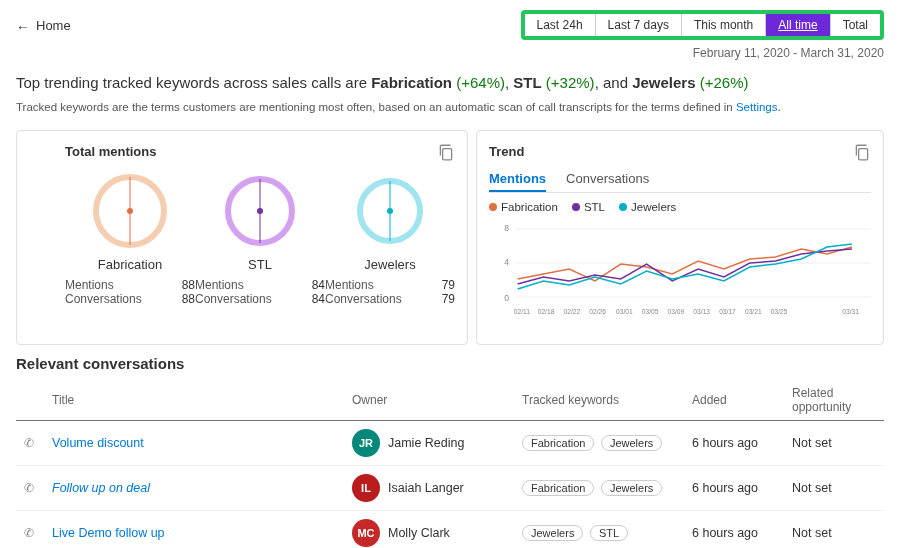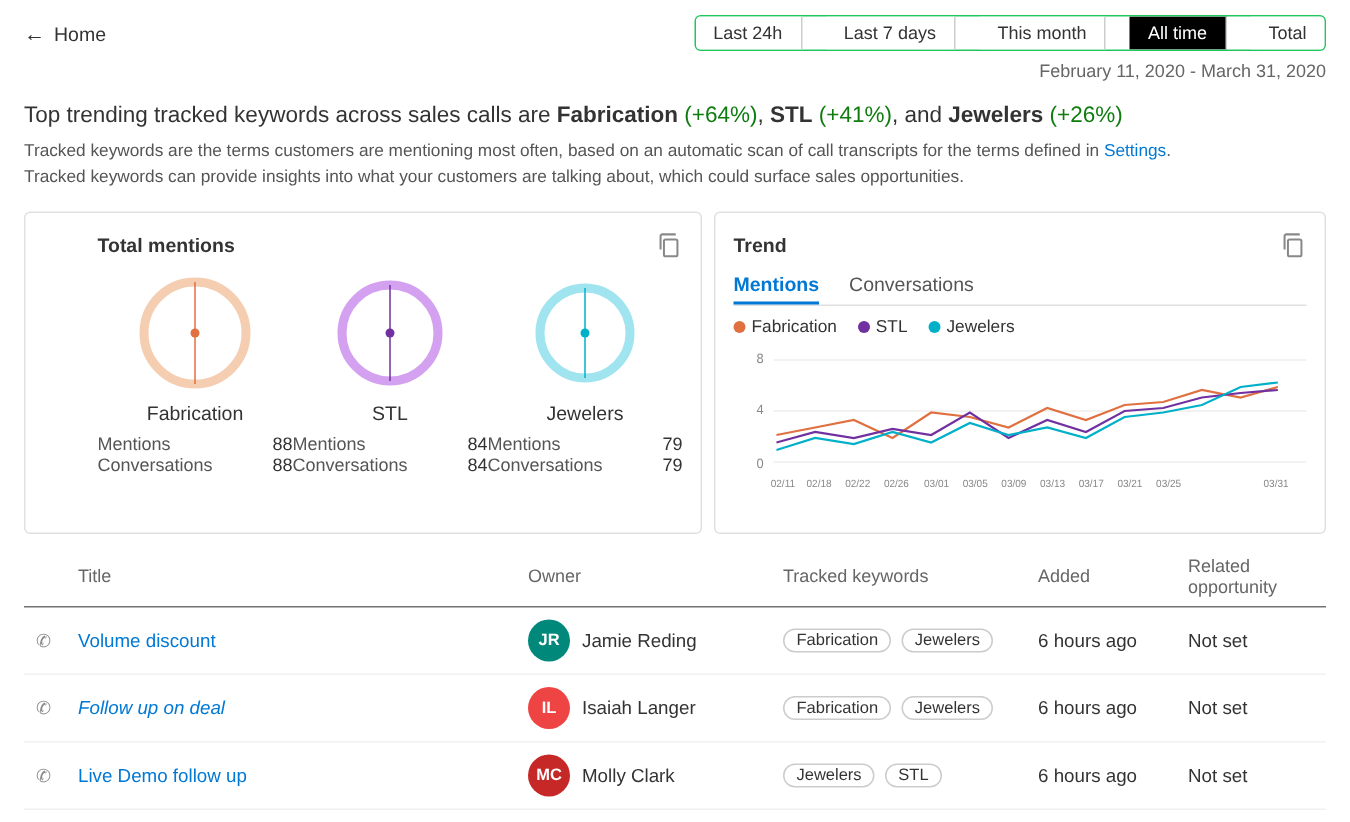--- a/index.html
+++ b/index.html
@@ -27,39 +27,40 @@
       color: #333;
       font-size: 13px;
       cursor: pointer;
       text-decoration: none;
     }
     .back-arrow {
       font-size: 14px;
     }
     .time-filters {
       display: flex;
-      gap: 16px;
-      border: 1px solid #22c55e;
+      gap: 0;
+      border: 4px solid #22c55e;
       border-radius: 4px;
       overflow: hidden;
       justify-content: flex-end;
     }
     .time-btn {
       padding: 4px 12px;
       font-size: 12px;
       border: none;
       border-right: 1px solid #ccc;
       background: #fff;
       cursor: pointer;
       color: #333;
     }
     .time-btn:last-child { border-right: none; }
     .time-btn.active {
-      background: #000000;
+      background: #6d28d9;
       color: #fff;
+      text-decoration: underline;
     }
 
     
     .date-range {
       text-align: right;
       font-size: 12px;
       color: #666;
       padding: 0 16px 8px;
     }
 
@@ -277,25 +278,24 @@
     <button class="time-btn">This month</button>
     <button class="time-btn active">All time</button>
     <button class="time-btn">Total</button>
   </div>
 </div>
 
 <div class="date-range">February 11, 2020 - March 31, 2020</div>
 
 <div class="heading-area">
   <div class="main-heading">
-    <span>Top trending tracked keywords across sales calls are </span><strong>Fabrication</strong> <span class="pct-green">(+64%)</span>, <strong>STL</strong> <span class="pct-green">(+41%)</span>, and <strong>Jewelers</strong> <span class="pct-green">(+26%)</span>
+    <span>Top trending tracked keywords across sales calls are </span><strong>Fabrication</strong> <span class="pct-green">(+64%)</span>, <strong>STL</strong> <span class="pct-green">(+32%)</span>, and <strong>Jewelers</strong> <span class="pct-green">(+26%)</span>
   </div>
   <div class="sub-text">
     <span>Tracked keywords are the terms customers are mentioning most often, based on an automatic scan of call transcripts for the terms defined in </span><a class="settings-link" href="#">Settings</a><span>.</span><br>
-    <span>Tracked keywords can provide insights into what your customers are talking about, which could surface sales opportunities.</span>
   </div>
 </div>
 
 <div class="panels">
 
   <div class="panel panel-left">
     <div class="panel-title">
       <span>Total mentions</span>
       <svg class="copy-icon" viewBox="0 0 16 16" fill="none" xmlns="http://www.w3.org/2000/svg">
         <rect x="5" y="5" width="8" height="10" rx="1" stroke="#888" stroke-width="1.2" fill="none"></rect>
@@ -419,20 +419,21 @@
       <text x="214" y="95" font-size="7" fill="#888">03/13</text>
       <text x="241" y="95" font-size="7" fill="#888">03/17</text>
       <text x="268" y="95" font-size="7" fill="#888">03/21</text>
       <text x="295" y="95" font-size="7" fill="#888">03/25</text>
       <text x="370" y="95" font-size="7" fill="#888">03/31</text>
     </svg>
   </div>
 </div>
 
 <div class="conv-section">
+  <div class="conv-title">Relevant conversations</div>
   <table class="conv-table">
     <thead>
       <tr>
         <th style="width:28px;"></th>
         <th class="col-title">Title</th>
         <th class="col-owner">Owner</th>
         <th class="col-kw">Tracked keywords</th>
         <th class="col-added">Added</th>
         <th class="col-opp">Related opportunity</th>
       </tr>
@@ -454,21 +455,21 @@
         </td>
         <td>6 hours ago</td>
         <td>Not set</td>
       </tr>
 
       <tr class="table-row">
         <td><span class="phone-icon">✆</span></td>
         <td style="cursor:pointer;color:#0078d4;font-style:italic;">Follow up on deal</td>
         <td>
           <div class="owner-cell">
-            <div class="avatar" style="background:#ef4444;">IL</div>
+            <div class="avatar" style="background:#b91c1c;">IL</div>
             <span>Isaiah Langer</span>
           </div>
         </td>
         <td>
           <span class="keyword-tag">Fabrication</span>
           <span class="keyword-tag">Jewelers</span>
         </td>
         <td>6 hours ago</td>
         <td>Not set</td>
       </tr>

